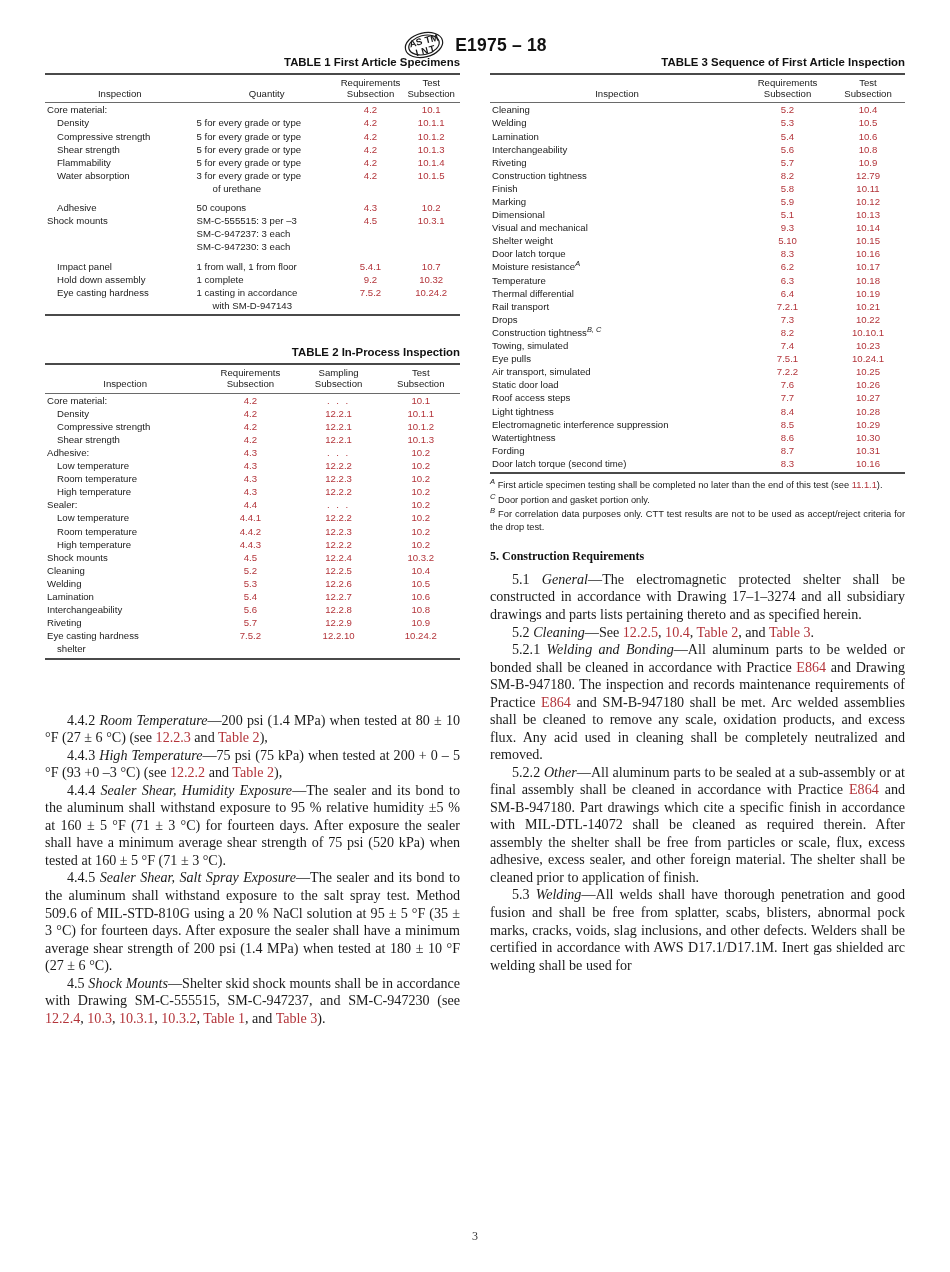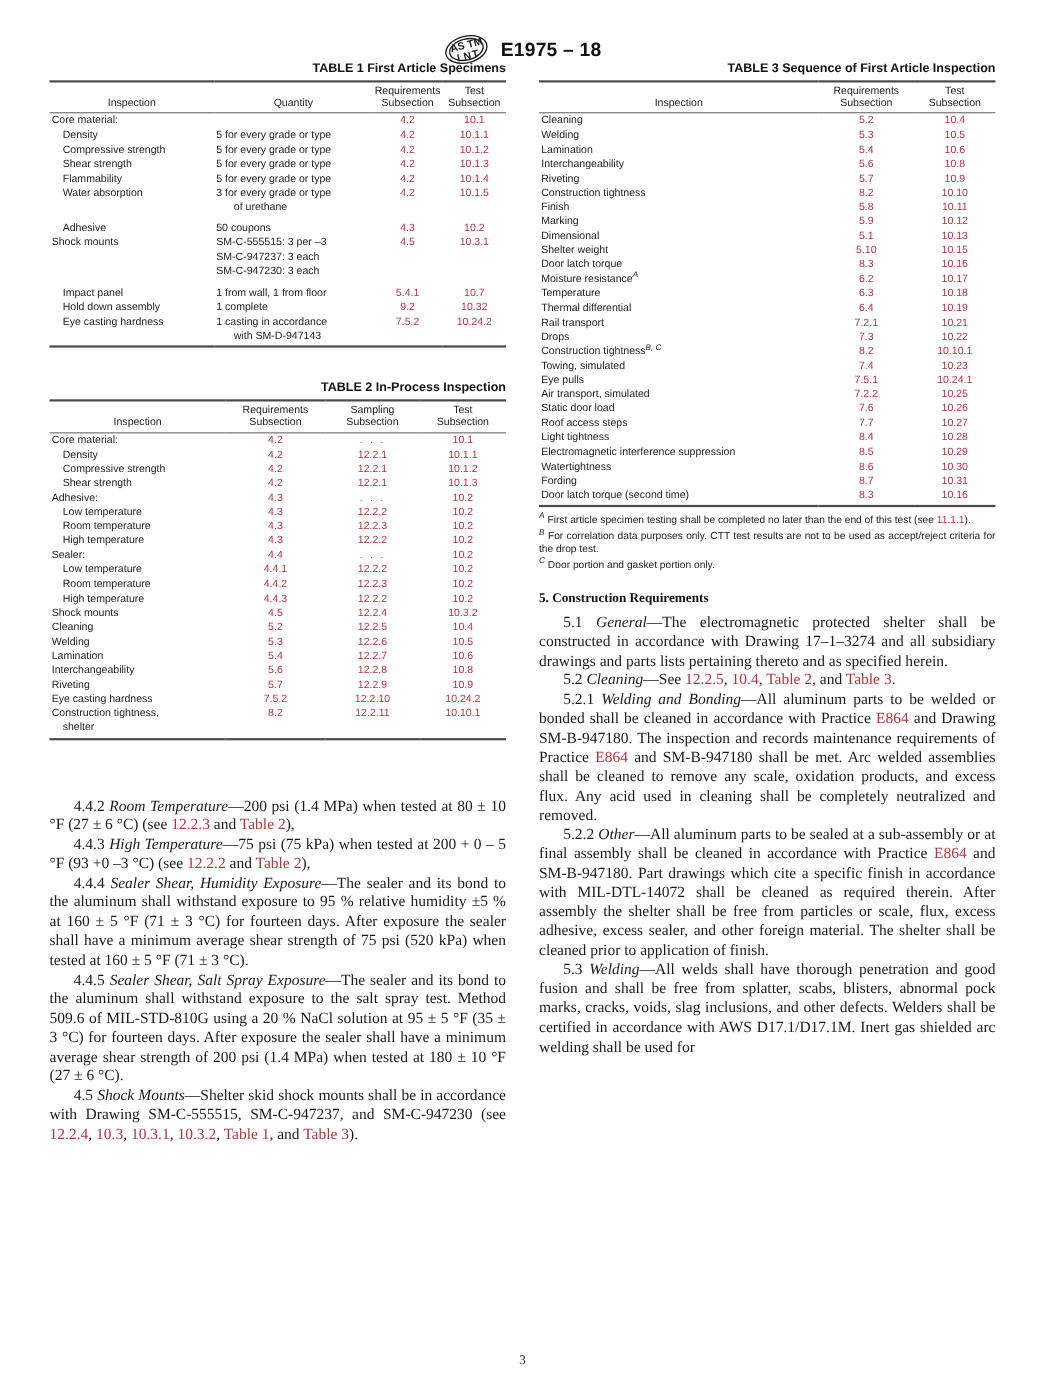--- a/index.html
+++ b/index.html
@@ -435,26 +435,20 @@
                 <td class="c-num">5.7</td>
                 <td class="c-num">12.2.9</td>
                 <td class="c-num">10.9</td>
               </tr>
               <tr>
                 <td class="c-insp">Eye casting hardness</td>
                 <td class="c-num">7.5.2</td>
                 <td class="c-num">12.2.10</td>
                 <td class="c-num">10.24.2</td>
               </tr>
-              <tr>
-                <td class="c-insp">Construction tightness,</td>
-                <td class="c-num">8.2</td>
-                <td class="c-num">12.2.11</td>
-                <td class="c-num">10.10.1</td>
-              </tr>
               <tr class="last-row">
                 <td class="c-insp ind1">shelter</td>
                 <td class="c-num"></td>
                 <td class="c-num"></td>
                 <td class="c-num"></td>
               </tr>
             </tbody>
           <tfoot>
               <tr>
                 <td colspan="4"></td>
@@ -540,36 +534,41 @@
                 <td class="c-num">10.8</td>
               </tr>
               <tr>
                 <td class="c-insp">Riveting</td>
                 <td class="c-num">5.7</td>
                 <td class="c-num">10.9</td>
               </tr>
               <tr>
                 <td class="c-insp">Construction tightness</td>
                 <td class="c-num">8.2</td>
-                <td class="c-num">10.10</td>
+                <td class="c-num">12.79</td>
               </tr>
               <tr>
                 <td class="c-insp">Finish</td>
                 <td class="c-num">5.8</td>
                 <td class="c-num">10.11</td>
               </tr>
               <tr>
                 <td class="c-insp">Marking</td>
                 <td class="c-num">5.9</td>
                 <td class="c-num">10.12</td>
               </tr>
               <tr>
                 <td class="c-insp">Dimensional</td>
                 <td class="c-num">5.1</td>
                 <td class="c-num">10.13</td>
+              </tr>
+              <tr>
+                <td class="c-insp">Visual and mechanical</td>
+                <td class="c-num">9.3</td>
+                <td class="c-num">10.14</td>
               </tr>
               <tr>
                 <td class="c-insp">Shelter weight</td>
                 <td class="c-num">5.10</td>
                 <td class="c-num">10.15</td>
               </tr>
               <tr>
                 <td class="c-insp">Door latch torque</td>
                 <td class="c-num">8.3</td>
                 <td class="c-num">10.16</td>
@@ -656,22 +655,22 @@
               </tr>
             </tbody>
           <tfoot>
               <tr>
                 <td colspan="3"></td>
               </tr>
             </tfoot>
         </table>
         <div class="footnotes">
             <p><sup>A</sup> First article specimen testing shall be completed no later than the end of this test (see <span class="ref">11.1.1</span>).</p>
+            <p><sup>C</sup> Door portion and gasket portion only.</p>
             <p><sup>B</sup> For correlation data purposes only. CTT test results are not to be used as accept/reject criteria for the drop test.</p>
-            <p><sup>C</sup> Door portion and gasket portion only.</p>
           </div>
       </div>
 
       <div class="body-text">
 
         <div class="sec-head">5.  Construction Requirements</div>
 
         <p class="para">
           <span>5.1</span> 
           <span class="it">General</span><span>—The electromagnetic protected shelter shall be constructed in accordance with Drawing 17–1–3274 and all subsidiary drawings and parts lists pertaining thereto and as specified herein.</span>

